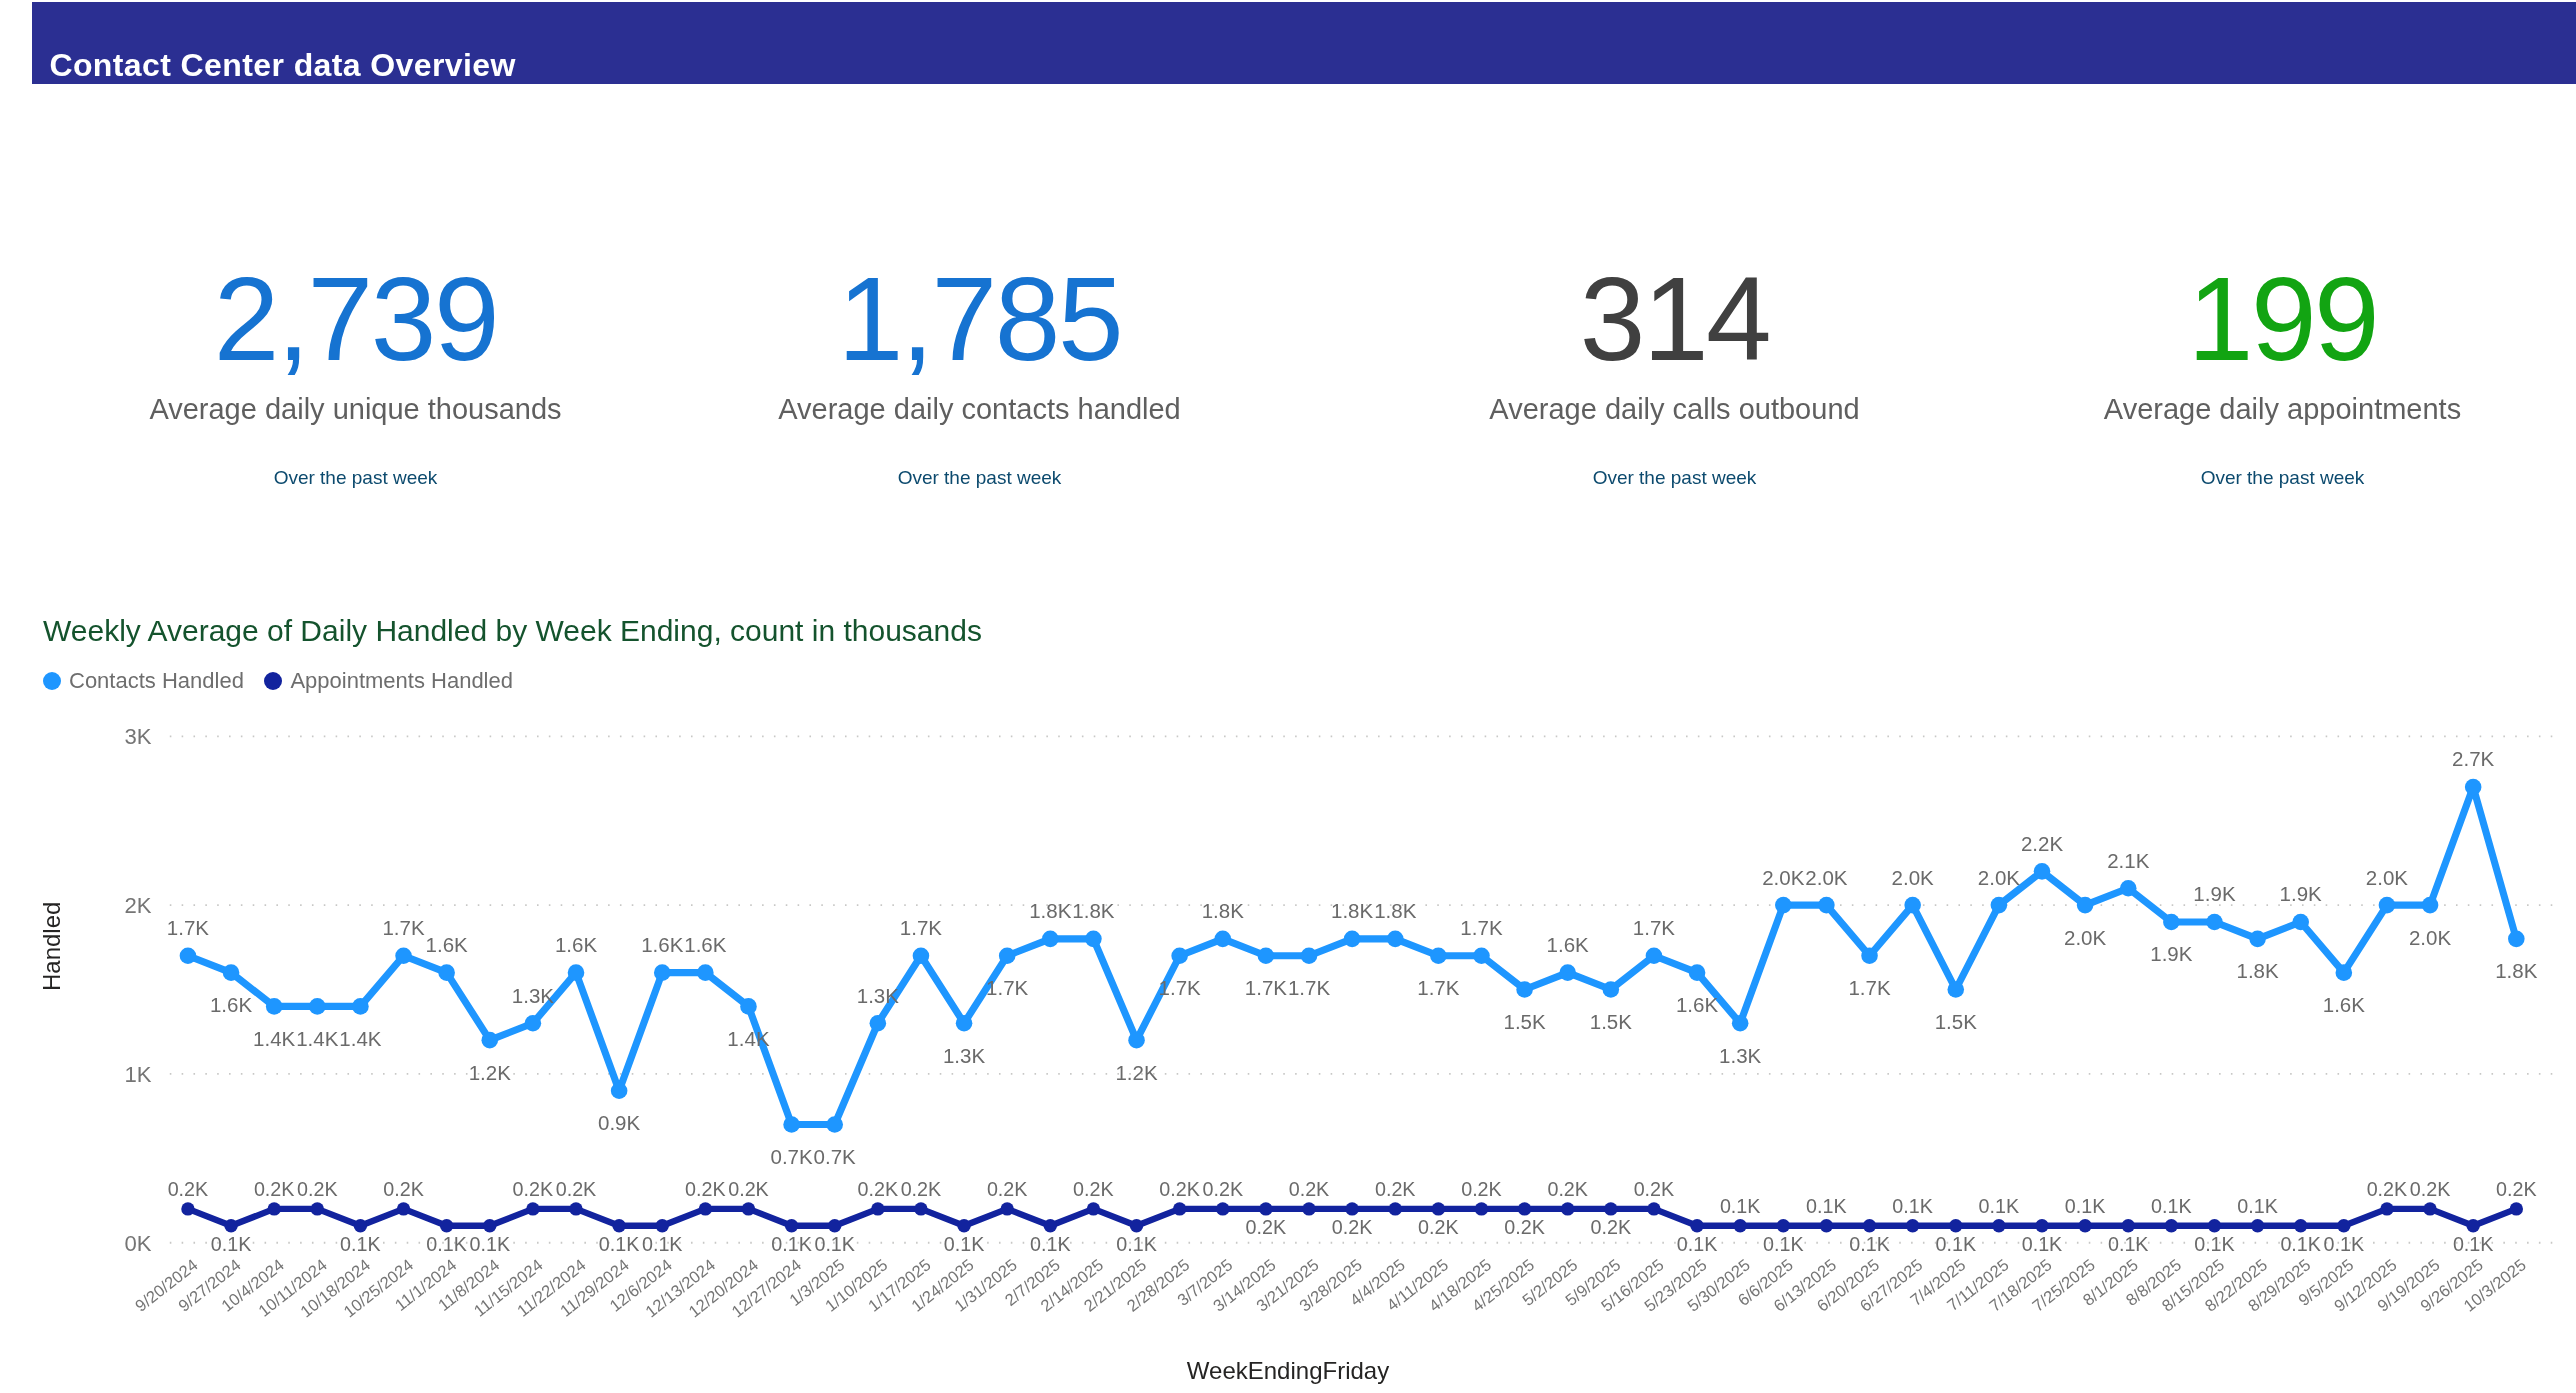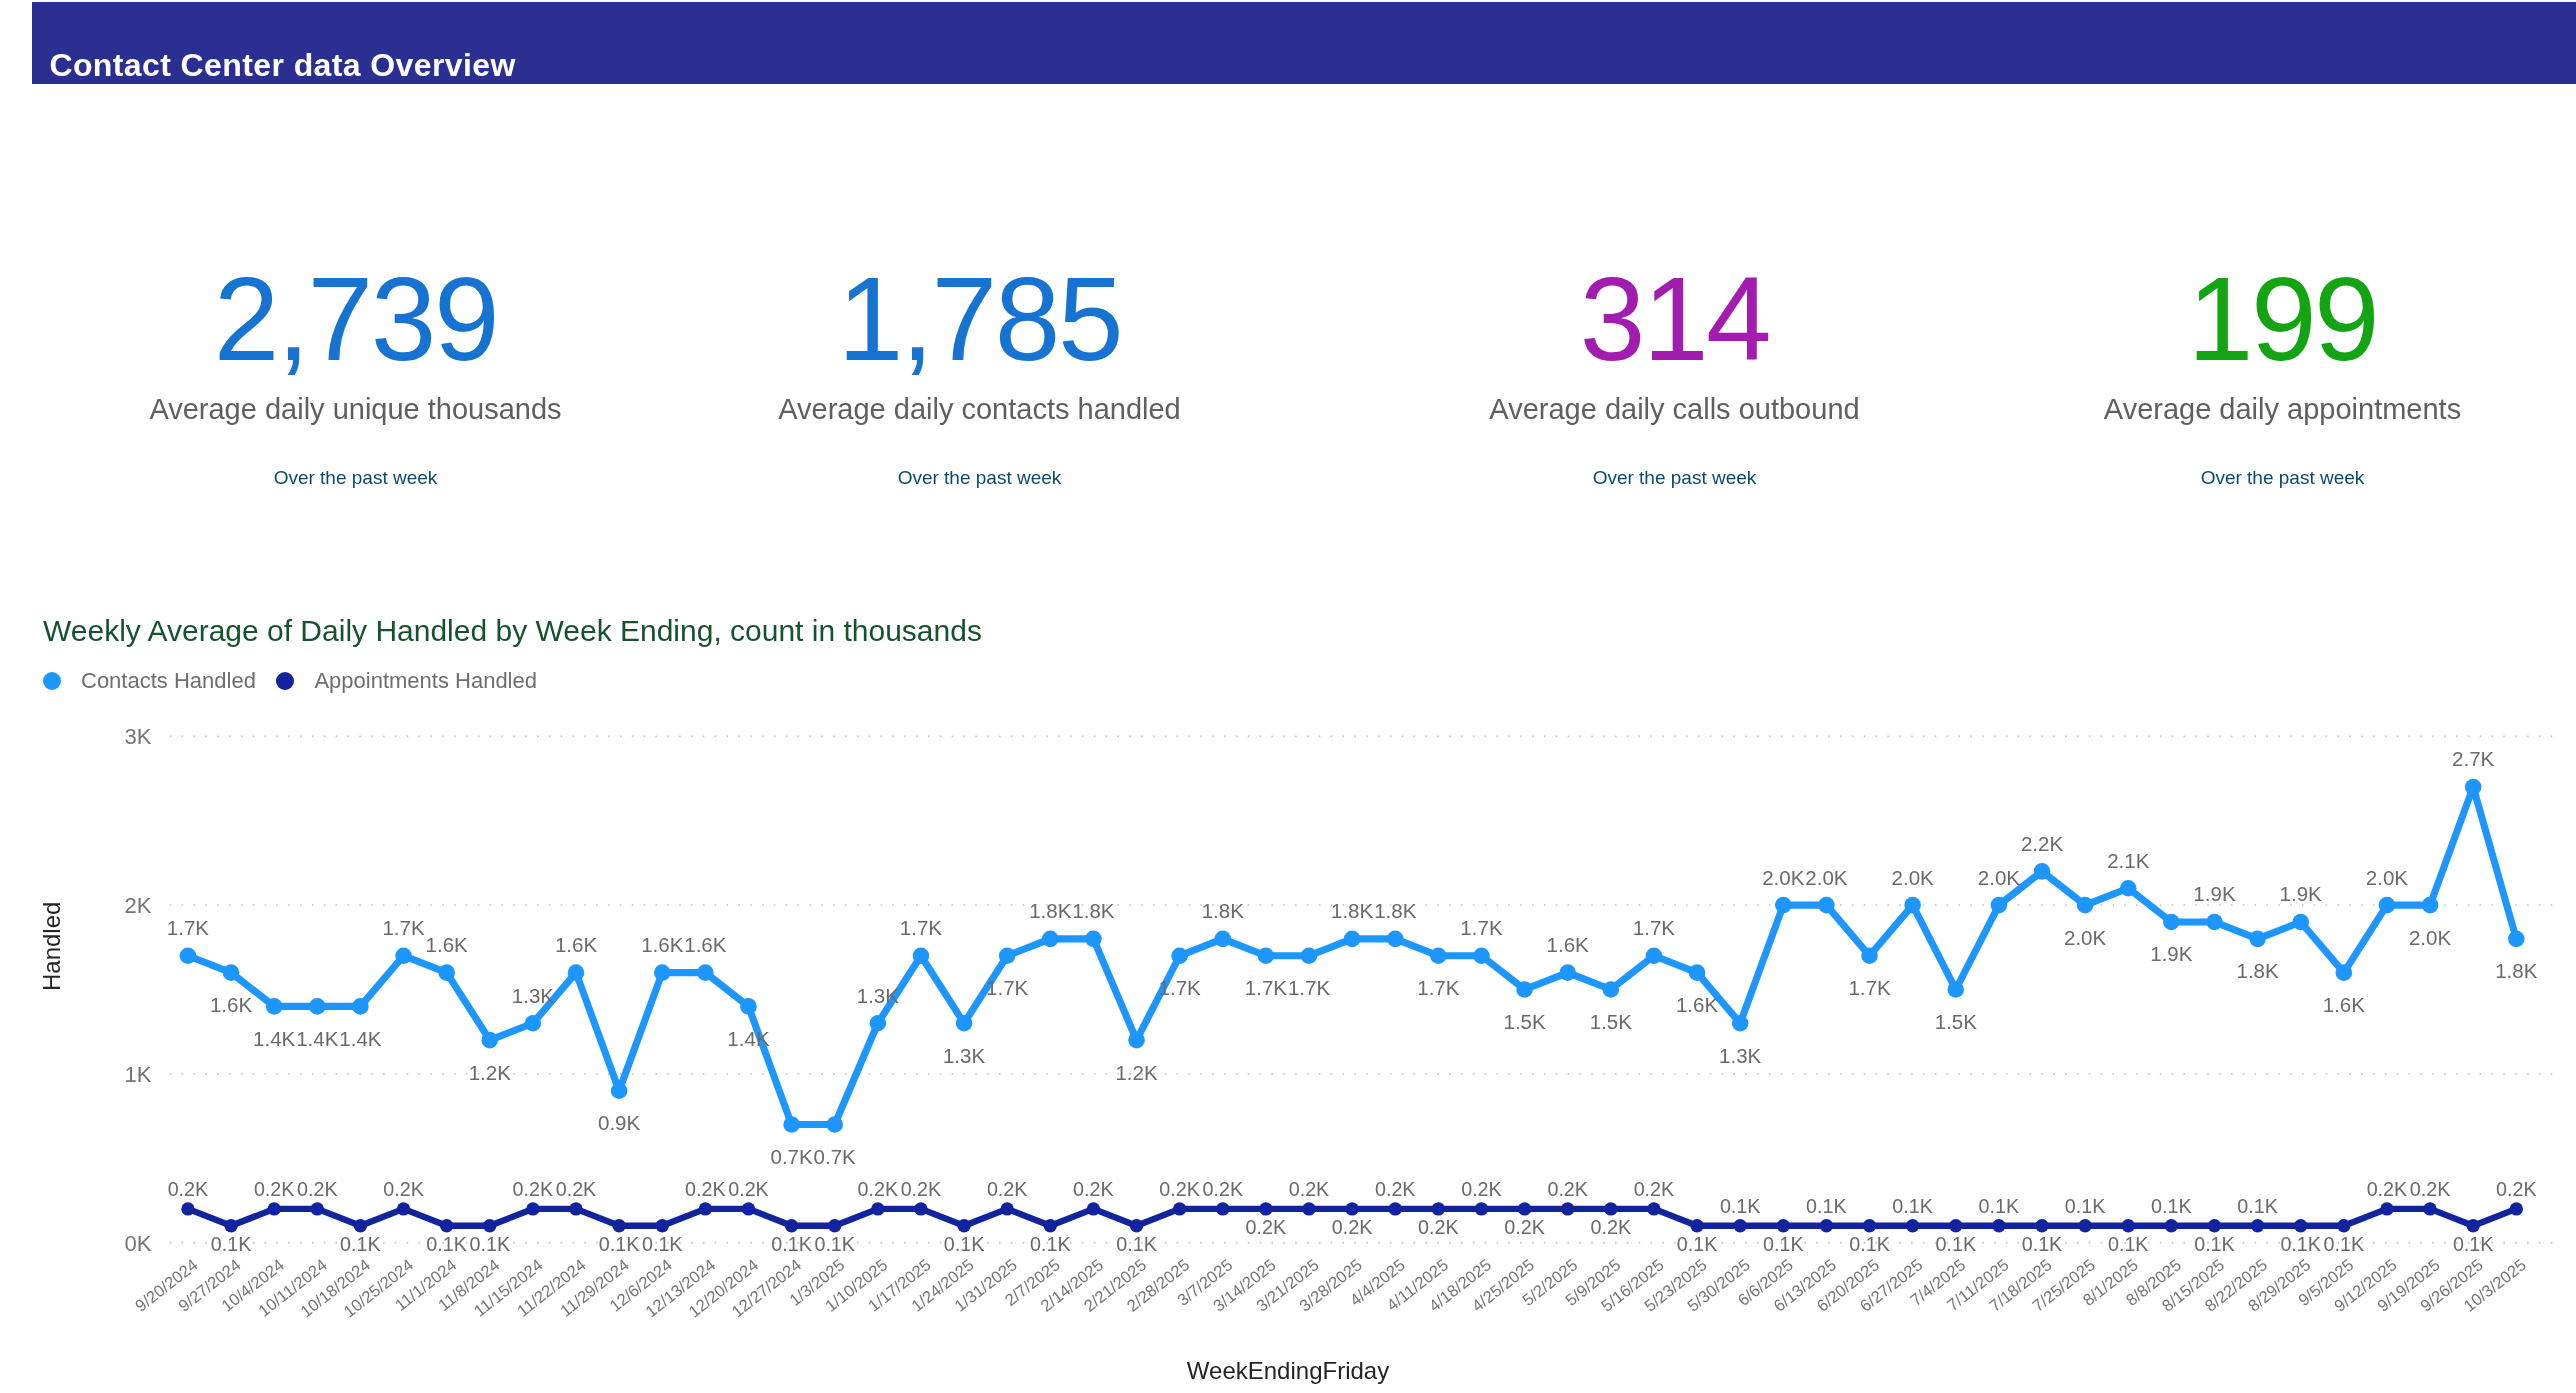--- a/index.html
+++ b/index.html
@@ -16,21 +16,21 @@
   .kpi-card{position:absolute;top:218px;width:553px;text-align:center;margin-top:40px;}
   .kpi-card.c1{left:79px;}
   .kpi-card.c2{left:703px;}
   .kpi-card.c3{left:1398px;}
   .kpi-card.c4{left:2006px;}
   .kpi-value{font-size:118px;font-weight:400;letter-spacing:-2.4px;line-height:1.05;}
   .kpi-label{font-size:29px;color:#5F5F5F;margin-top:11px;}
   .kpi-sub{font-size:19px;color:#0c4a6e;margin-top:41px;}
   .chart-title{position:absolute;left:43px;top:614px;font-size:30px;color:#14532d;}
   .legend{position:absolute;left:43px;top:668px;display:flex;align-items:center;gap:20.5px;}
-  .legend-item{display:flex;align-items:center;gap:20px;cursor:pointer;}
+  .legend-item{display:flex;align-items:center;gap:8px;cursor:pointer;}
   .legend-swatch{width:18px;height:18px;border-radius:50%;}
   .legend-label{font-size:22px;color:#6E6E6E;}
   .y-axis-title{
     position:absolute;left:38px;top:991px;font-size:24px;color:#252423;
     transform:rotate(-90deg);transform-origin:left top;white-space:nowrap;
   }
   .x-axis-title{
     position:absolute;left:0;top:1357px;width:2576px;text-align:center;
     font-size:24px;color:#252423;
   }
@@ -47,21 +47,21 @@
   <div class="kpi-value" style="color: rgb(22, 115, 209);">2,739</div>
   <div class="kpi-label">Average daily unique thousands</div>
   <div class="kpi-sub">Over the past week</div>
 </div>
 <div class="kpi-card c2">
   <div class="kpi-value" style="color: rgb(22, 115, 209);">1,785</div>
   <div class="kpi-label">Average daily contacts handled</div>
   <div class="kpi-sub">Over the past week</div>
 </div>
 <div class="kpi-card c3">
-  <div class="kpi-value" style="color: #a21caf;">314</div>
+  <div class="kpi-value" style="color: #404040;">314</div>
   <div class="kpi-label">Average daily calls outbound</div>
   <div class="kpi-sub">Over the past week</div>
 </div>
 <div class="kpi-card c4">
   <div class="kpi-value" style="color: rgb(18, 164, 18);">199</div>
   <div class="kpi-label">Average daily appointments</div>
   <div class="kpi-sub">Over the past week</div>
 </div>
 
 <div class="chart-title">Weekly Average of Daily Handled by Week Ending, count in thousands</div>

